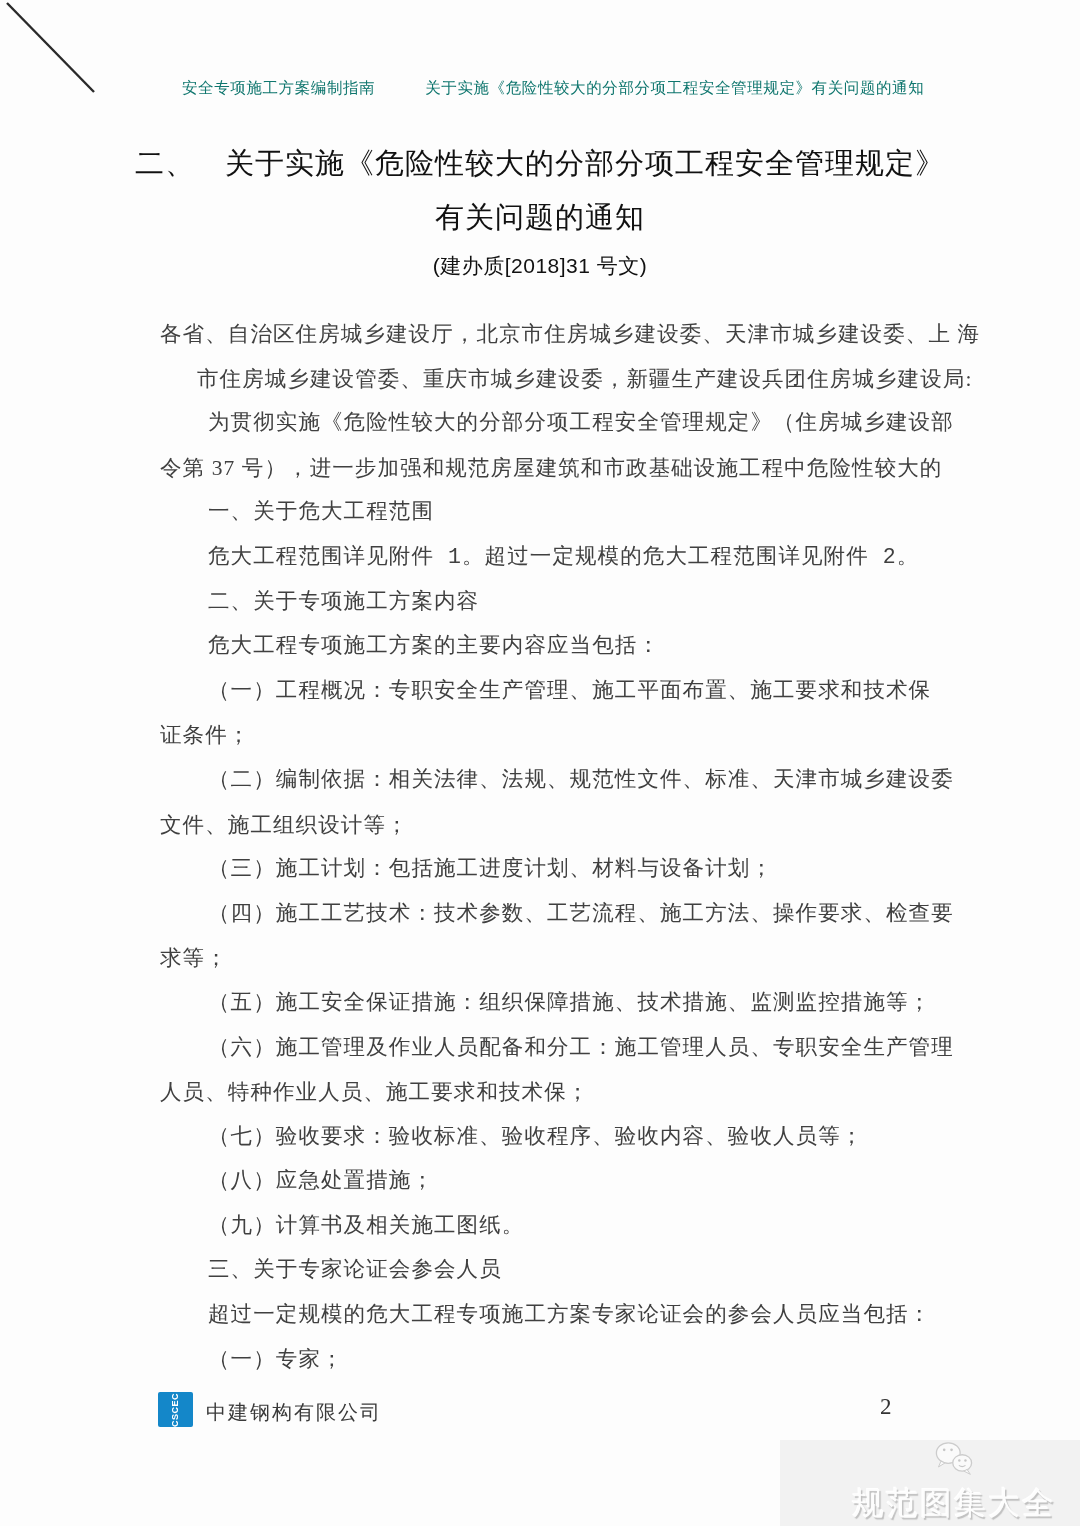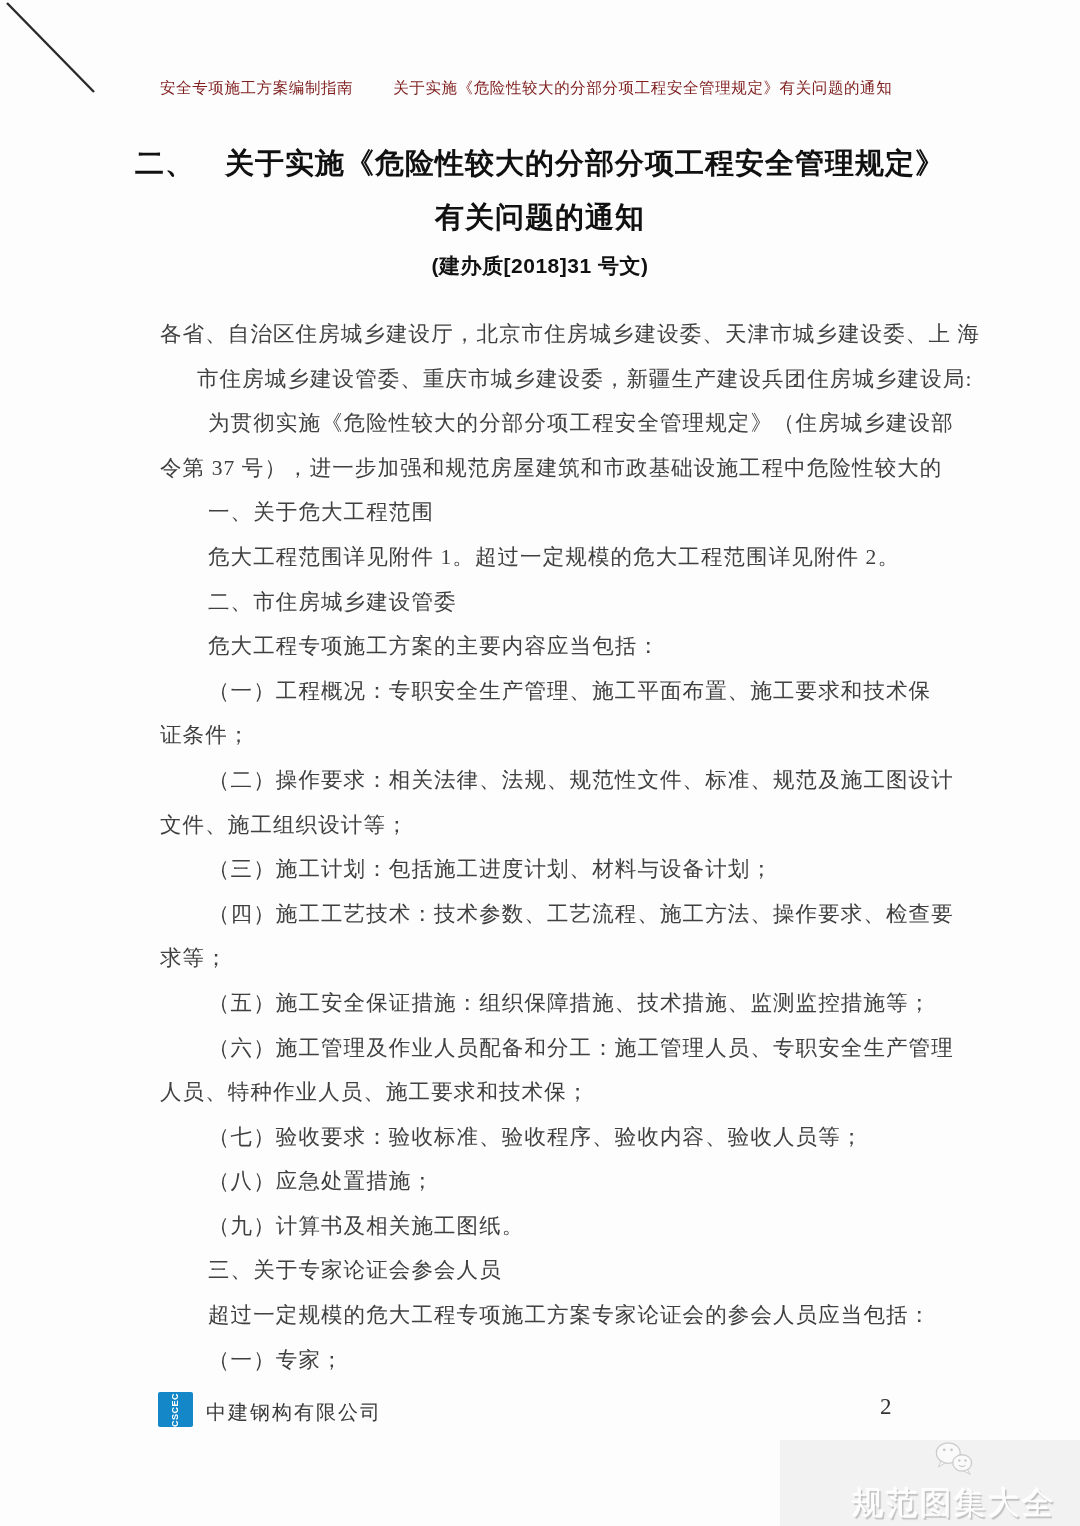--- a/index.html
+++ b/index.html
@@ -12,35 +12,35 @@
     overflow: hidden;
     font-family: "Liberation Serif", serif;
     color: #1e1e1e;
   }
   .corner-line {
     position: absolute;
     top: 0; left: 0;
   }
   .header {
     position: absolute;
-    top: 78px; left: 160px;
+    top: 78px; left: 182px;
     font-size: 15.5px;
-    color: #7f1d1d;
+    color: #0f766e;
     display: flex;
-    gap: 40px;
+    gap: 50px;
     letter-spacing: 0.6px;
     white-space: nowrap;
   }
   .title-line1, .title-line2, .subtitle {
     position: absolute;
     left: 0;
     width: 100%;
     text-align: center;
     font-family: "Liberation Sans", sans-serif;
-    font-weight: 700;
+    font-weight: 400;
     color: #111;
   }
   .title-line1 { top: 144px; font-size: 29px; letter-spacing: 1px; }
   .title-line1 .title-num { margin-right: 30px; }
   .title-line2 { top: 198px; font-size: 29px; letter-spacing: 1px; }
   .subtitle   { top: 252px; font-size: 21px; letter-spacing: 0.5px; }
   .body-text {
     position: absolute;
     top: 312px;
     left: 160px;
@@ -49,21 +49,21 @@
     color: #404040;
   }
   .body-line {
     height: 44.6px;
     line-height: 44.6px;
     white-space: nowrap;
     letter-spacing: 1.1px;
   }
   .indent-0 { padding-left: 0; }
   .indent-1 { padding-left: 37px; }
-  .indent-2 { padding-left: 48px; }
+  .indent-2 { padding-left: 48px; font-family: Liberation Mono, monospace; }
   .footer-logo {
     position: absolute;
     left: 158px; top: 1392px;
     width: 35px; height: 35px;
     background: #1487c9;
     border-radius: 2px;
     display: flex;
     align-items: center;
     justify-content: center;
   }
@@ -128,25 +128,25 @@
   <div class="title-line2">有关问题的通知</div>
   <div class="subtitle">(建办质[2018]31 号文)</div>
 
   <div class="body-text">
       <div class="body-line indent-0">各省、自治区住房城乡建设厅，北京市住房城乡建设委、天津市城乡建设委、上 海</div>
       <div class="body-line indent-1">市住房城乡建设管委、重庆市城乡建设委，新疆生产建设兵团住房城乡建设局:</div>
       <div class="body-line indent-2">为贯彻实施《危险性较大的分部分项工程安全管理规定》（住房城乡建设部</div>
       <div class="body-line indent-0">令第 37 号），进一步加强和规范房屋建筑和市政基础设施工程中危险性较大的</div>
       <div class="body-line indent-2">一、关于危大工程范围</div>
       <div class="body-line indent-2">危大工程范围详见附件 1。超过一定规模的危大工程范围详见附件 2。</div>
-      <div class="body-line indent-2">二、市住房城乡建设管委</div>
+      <div class="body-line indent-2">二、关于专项施工方案内容</div>
       <div class="body-line indent-2">危大工程专项施工方案的主要内容应当包括：</div>
       <div class="body-line indent-2">（一）工程概况：专职安全生产管理、施工平面布置、施工要求和技术保</div>
       <div class="body-line indent-0">证条件；</div>
-      <div class="body-line indent-2">（二）操作要求：相关法律、法规、规范性文件、标准、规范及施工图设计</div>
+      <div class="body-line indent-2">（二）编制依据：相关法律、法规、规范性文件、标准、天津市城乡建设委</div>
       <div class="body-line indent-0">文件、施工组织设计等；</div>
       <div class="body-line indent-2">（三）施工计划：包括施工进度计划、材料与设备计划；</div>
       <div class="body-line indent-2">（四）施工工艺技术：技术参数、工艺流程、施工方法、操作要求、检查要</div>
       <div class="body-line indent-0">求等；</div>
       <div class="body-line indent-2">（五）施工安全保证措施：组织保障措施、技术措施、监测监控措施等；</div>
       <div class="body-line indent-2">（六）施工管理及作业人员配备和分工：施工管理人员、专职安全生产管理</div>
       <div class="body-line indent-0">人员、特种作业人员、施工要求和技术保；</div>
       <div class="body-line indent-2">（七）验收要求：验收标准、验收程序、验收内容、验收人员等；</div>
       <div class="body-line indent-2">（八）应急处置措施；</div>
       <div class="body-line indent-2">（九）计算书及相关施工图纸。</div>

